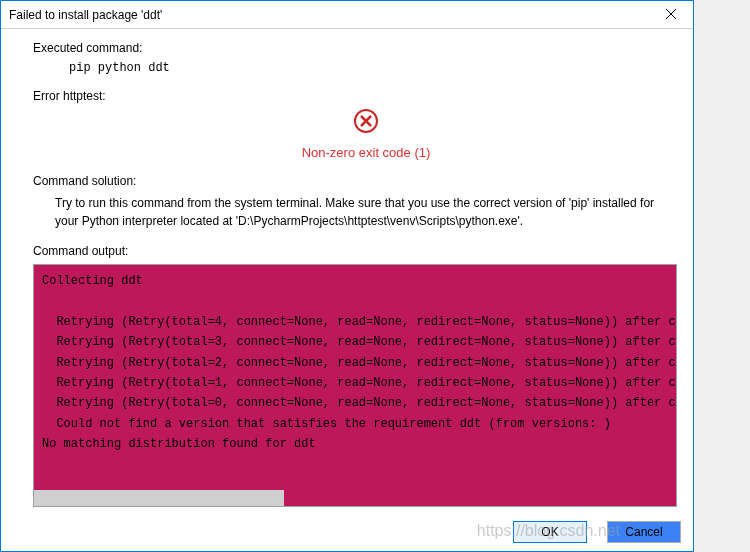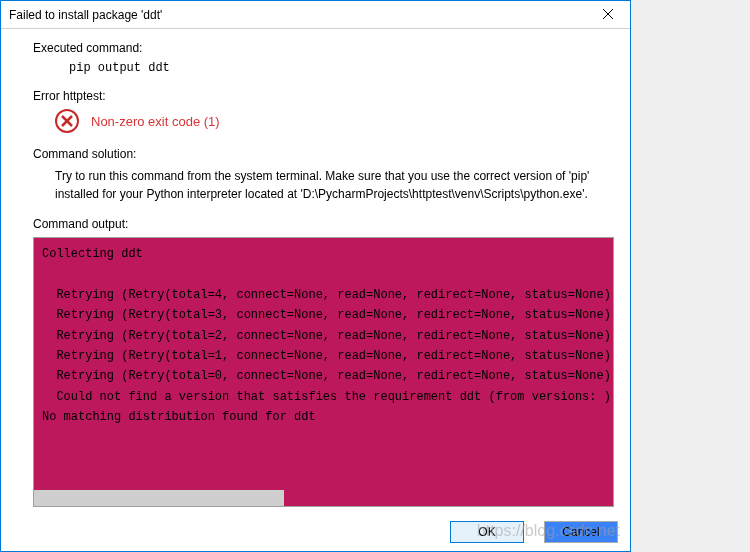--- a/index.html
+++ b/index.html
@@ -5,21 +5,21 @@
     * { box-sizing: border-box; margin: 0; padding: 0; }
     body {
       font-family: "Segoe UI", Tahoma, sans-serif;
       font-size: 12px;
       background: #f0f0f0;
       width: 750px;
       height: 552px;
       overflow: hidden;
     }
     .window {
-      width: 631px;
+      width: 694px;
       height: 552px;
       background: #fff;
       border: 1px solid #0078d7;
       display: flex;
       flex-direction: column;
     }
     .titlebar {
       height: 28px;
       background: #fff;
       border-bottom: 1px solid #d0d0d0;
@@ -57,20 +57,21 @@
       color: #000;
       margin-left: 36px;
       margin-bottom: 10px;
     }
     .error-row {
       display: flex;
       align-items: center;
       margin-left: 22px;
       margin-bottom: 10px;
       gap: 12px;
+      flex-direction: column;
     }
     .error-icon {
       width: 24px;
       height: 24px;
       border: 2px solid #c82828;
       border-radius: 50%;
       background: #fff;
       display: flex;
       align-items: center;
       justify-content: center;
@@ -145,21 +146,21 @@
         <svg viewBox="0 0 10 10">
             <line x1="0" y1="0" x2="10" y2="10" stroke="#000" stroke-width="1"></line>
             <line x1="10" y1="0" x2="0" y2="10" stroke="#000" stroke-width="1"></line>
           </svg>
       </span>
     </div>
   </div>
 
   <div class="content">
     <div class="section-label">Executed command:</div>
-    <div class="command-text">pip output ddt</div>
+    <div class="command-text">pip python ddt</div>
 
     <div class="section-label">Error httptest:</div>
     <div class="error-row">
       <span class="error-icon">
         <svg viewBox="0 0 14 14">
             <line x1="2" y1="2" x2="12" y2="12" stroke="#c82828" stroke-width="2.5"></line>
             <line x1="12" y1="2" x2="2" y2="12" stroke="#c82828" stroke-width="2.5"></line>
           </svg>
       </span>
       <span class="error-text">Non-zero exit code (1)</span>

